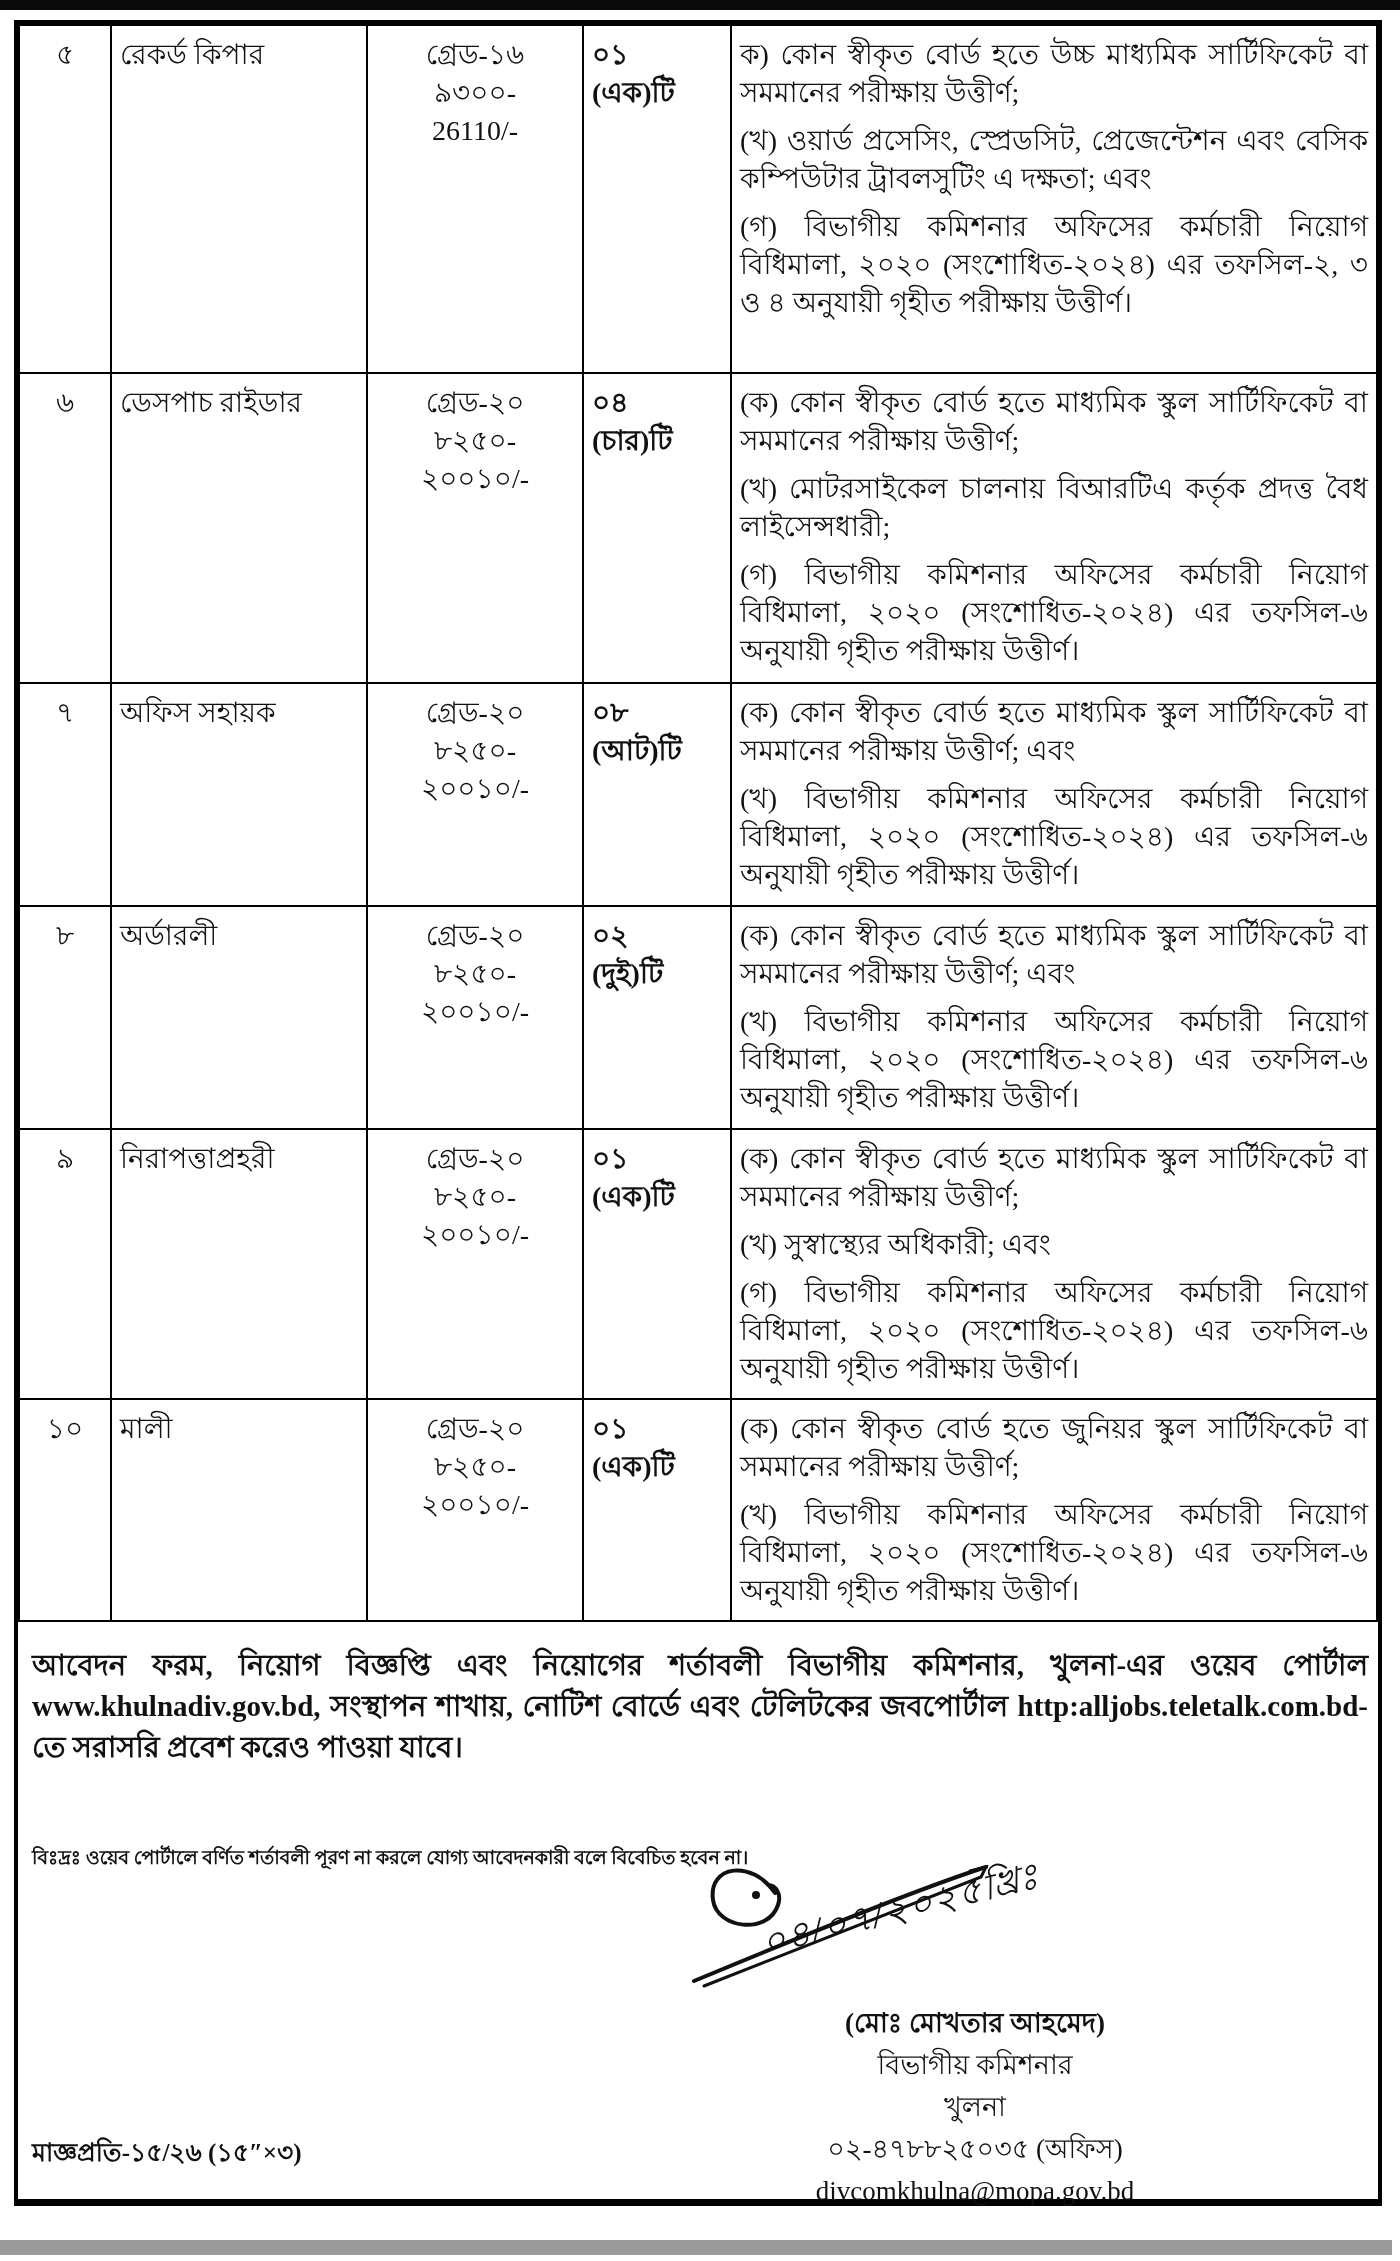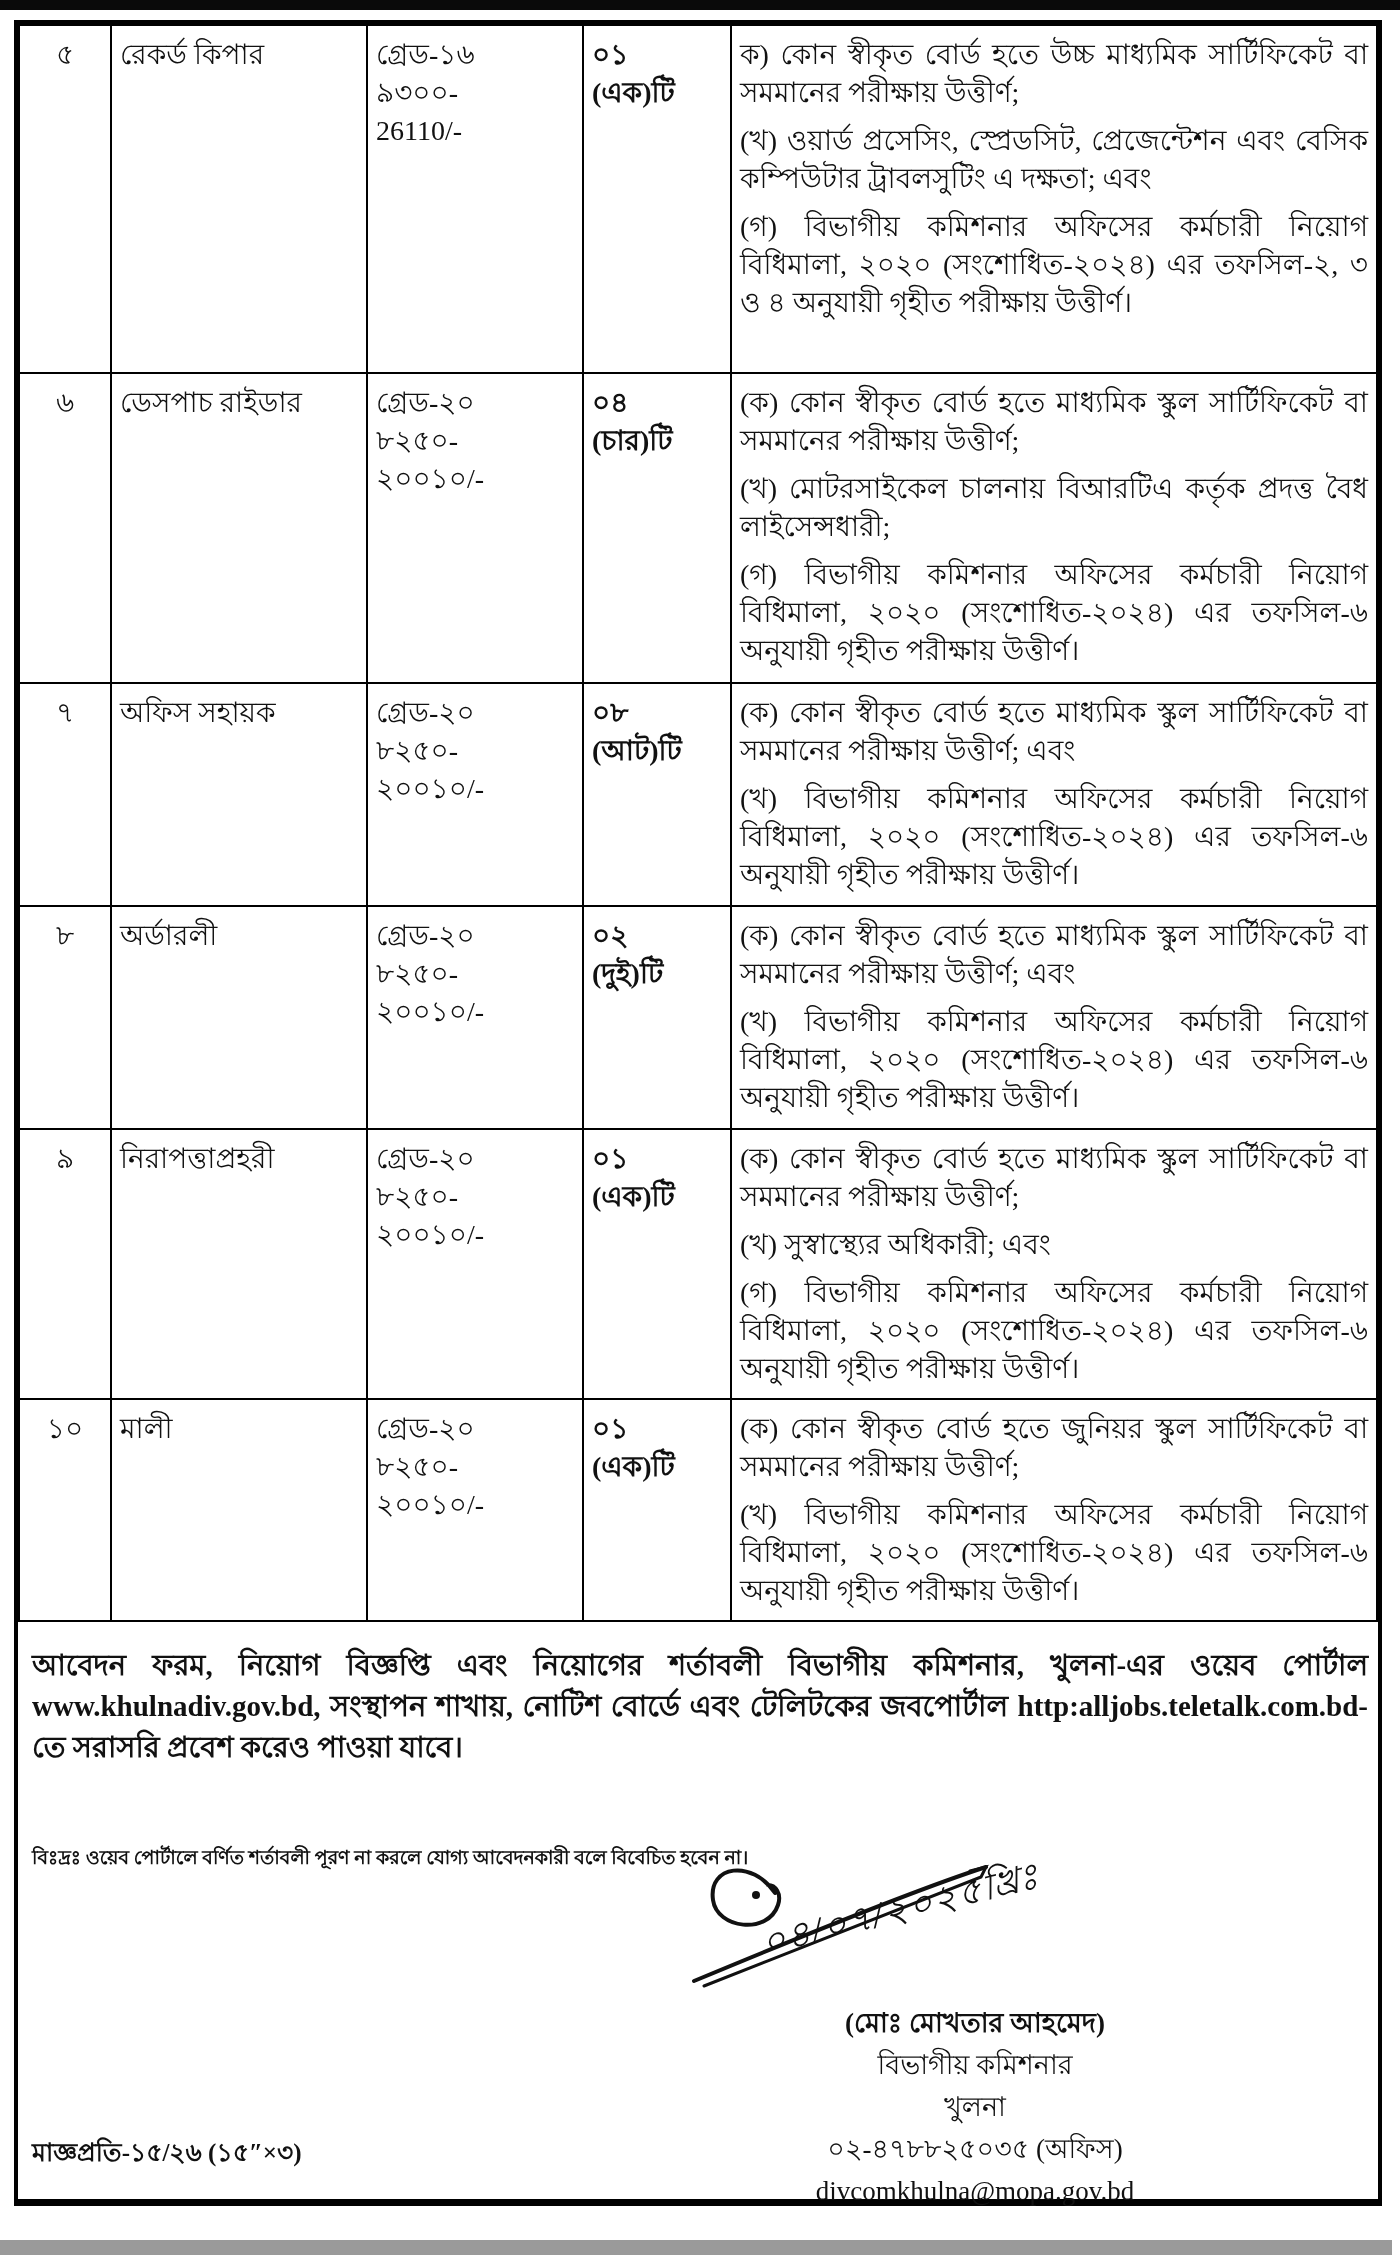--- a/index.html
+++ b/index.html
@@ -24,21 +24,21 @@
   }
   table.post-table td{
     border:2px solid #000;
     vertical-align:top;
     font-size:28px;line-height:38px;
     padding:10px 8px 0 8px;
     overflow:hidden;
   }
   td.c-serial{text-align:center;}
   td.c-post{padding-left:16px;}
-  td.c-grade{line-height:44px;}
+  td.c-grade{text-align:center;line-height:44px;}
   td.c-count{line-height:44px;font-weight:bold;}
   td.c-qual{padding-left:18px;padding-right:14px;text-align:justify;}
   .qual{margin:0 0 10px 0;}
   .footer-paragraph{
     position:absolute;left:32px;top:1645px;width:1336px;
     font-size:29px;line-height:41px;text-align:justify;font-weight:bold;
   }
   .footer-note{
     position:absolute;left:32px;top:1838px;width:1336px;
     font-size:19px;line-height:40px;font-weight:bold;

